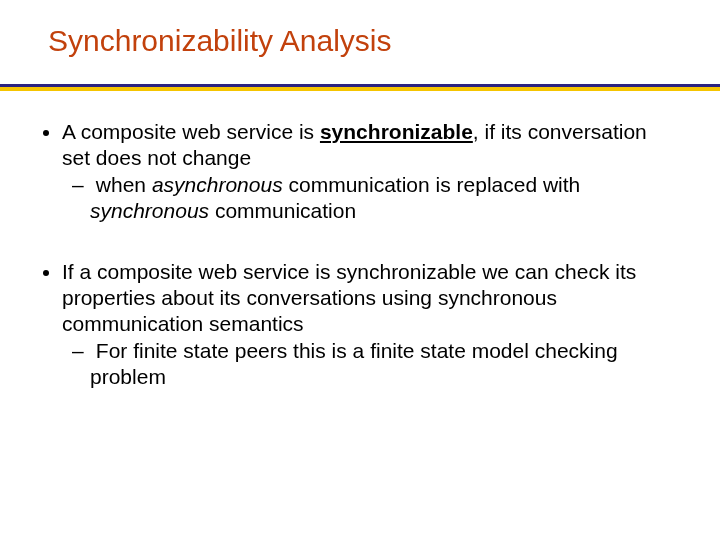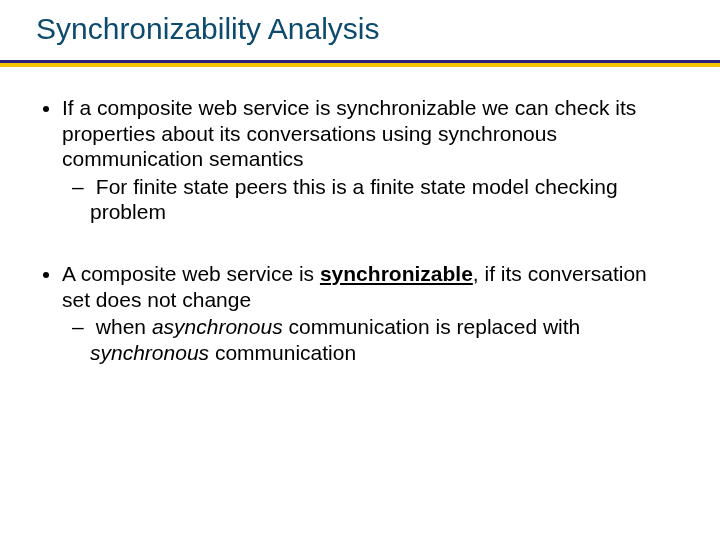--- a/index.html
+++ b/index.html
@@ -14,24 +14,24 @@
   .slide {
     width: 720px;
     height: 540px;
     position: relative;
     box-sizing: border-box;
   }
   .title-area {
     padding: 12px 0 0 36px;
   }
   .title {
-    color: #0c4a6e;
+    color: #c2410c;
     font-size: 30px;
     font-weight: 400;
-    margin: 0;
+    margin: 12px;
     padding-bottom: 14px;
   }
   .rule {
     width: 720px;
     position: relative;
   }
   .rule .line-dark {
     height: 3px;
     background: #2b2280;
   }
@@ -77,34 +77,34 @@
   </div>
   <div class="rule">
     <div class="line-dark"></div>
     <div class="line-gold"></div>
   </div>
 
   <div class="body">
 
     <ul class="b1">
       <li>
+        <span>A composite web service is </span><span class="bold under">synchronizable</span><span>, if its conversation set does not change</span>
+        <ul class="b2">
+          <li>
+            <span>when </span><span class="ital">asynchronous</span><span> communication is replaced with </span><span class="ital">synchronous</span><span> communication</span>
+          </li>
+        </ul>
+      </li>
+    </ul>
+
+    <ul class="b1">
+      <li>
         <span>If a composite web service is synchronizable we can check its properties about its conversations using synchronous communication semantics</span>
         <ul class="b2">
           <li>
             <span>For finite state peers this is a finite state model checking problem</span>
           </li>
         </ul>
       </li>
     </ul>
 
-    <ul class="b1">
-      <li>
-        <span>A composite web service is </span><span class="bold under">synchronizable</span><span>, if its conversation set does not change</span>
-        <ul class="b2">
-          <li>
-            <span>when </span><span class="ital">asynchronous</span><span> communication is replaced with </span><span class="ital">synchronous</span><span> communication</span>
-          </li>
-        </ul>
-      </li>
-    </ul>
-
   </div>
 </div>
 
 </body></html>

